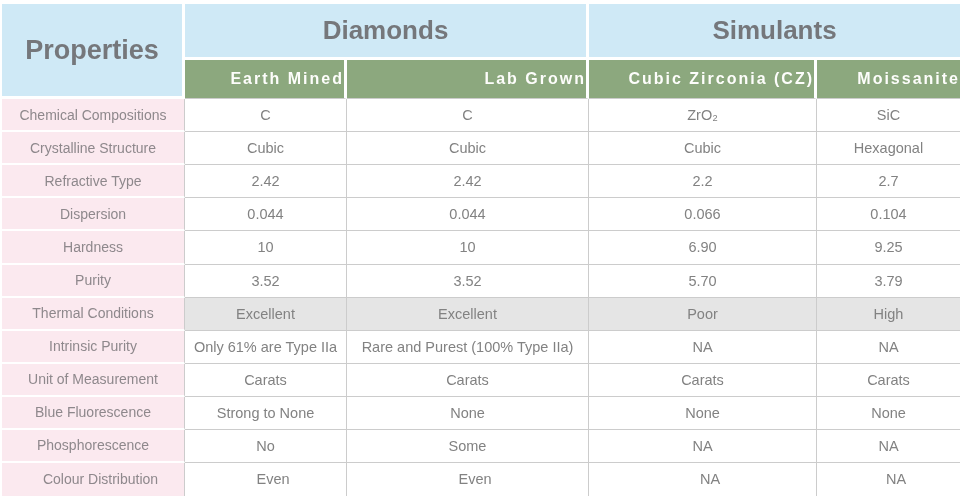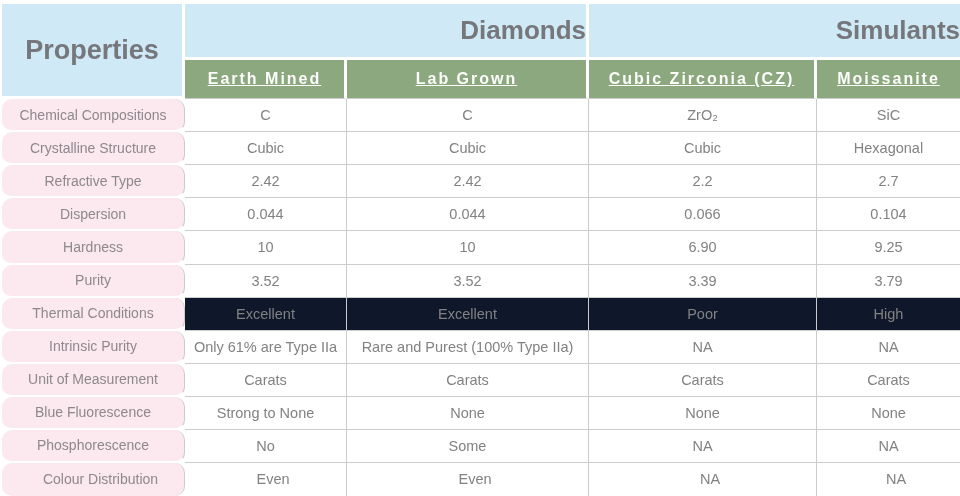--- a/index.html
+++ b/index.html
@@ -32,61 +32,59 @@
     border-right: 3px solid #ffffff;
     border-bottom: 3px solid #ffffff;
     text-align: center;
     vertical-align: middle;
   }
   .group-th {
     background: #cfe9f6;
     color: #75777b;
     font-size: 26px;
     border-bottom: 3px solid #ffffff;
-    text-align: right;
+    text-align: center;
     vertical-align: middle;
     height: 53px;
   }
   .group-th.diamonds { border-right: 3px solid #ffffff; }
   .col-th {
     background: #8ca87e;
     color: #fdfdfb;
     font-size: 16px;
     letter-spacing: 2px;
-    text-align: center;
+    text-align: right;
     vertical-align: middle;
     height: 38px;
     border-bottom: 1px solid #cccccc;
-    text-decoration: underline;
   }
   .col-th.gap { border-right: 3px solid #ffffff; }
   
   td {
     font-size: 14.5px;
     text-align: center;
     vertical-align: middle;
     padding: 0 4px;
     overflow: hidden;
     white-space: nowrap;
   }
   td.prop {
     background: #fbe9ef;
     color: #8e888c;
     font-size: 14px;
     border-bottom: 2px solid #ffffff;
     border-right: 1px solid #cccccc;
-    border-radius: 10px;
   }
   td.val {
     background: #ffffff;
     color: #828282;
     border-bottom: 1px solid #cccccc;
   }
   td.val.divide { border-right: 1px solid #cccccc; }
-  tr.shade td.val { background: #0f172a; }
+  tr.shade td.val { background: #e5e5e5; }
   tr.data-row { height: 33px; }
   tr.data-row:last-child td { border-bottom: none; padding-left: 19px; }
 </style>
 </head>
 <body>
 
 <div class="wrap">
   <table class="compare">
     <colgroup>
       <col style="width:183px">
@@ -140,21 +138,21 @@
       <td class="prop">Hardness</td>
       <td class="val divide">10</td>
       <td class="val divide">10</td>
       <td class="val divide">6.90</td>
       <td class="val">9.25</td>
     </tr>
     <tr class="data-row">
       <td class="prop">Purity</td>
       <td class="val divide">3.52</td>
       <td class="val divide">3.52</td>
-      <td class="val divide">3.39</td>
+      <td class="val divide">5.70</td>
       <td class="val">3.79</td>
     </tr>
     <tr class="data-row shade">
       <td class="prop">Thermal Conditions</td>
       <td class="val divide">Excellent</td>
       <td class="val divide">Excellent</td>
       <td class="val divide">Poor</td>
       <td class="val">High</td>
     </tr>
     <tr class="data-row">

